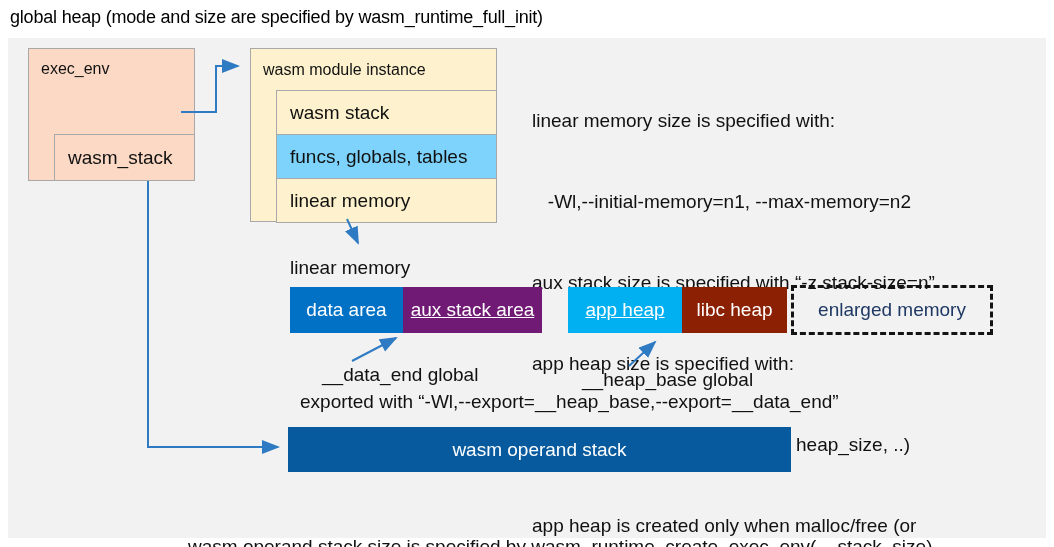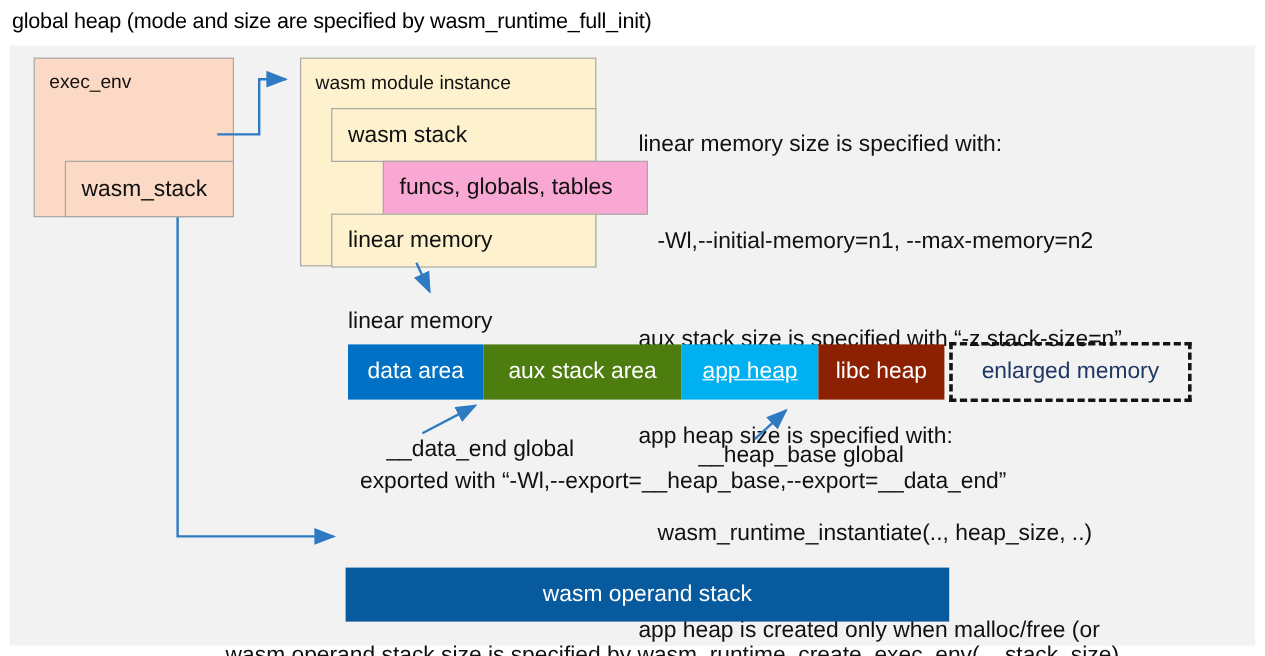--- a/index.html
+++ b/index.html
@@ -34,49 +34,49 @@
   <div class="panel" style="background-color: rgb(242, 242, 242);"></div>
 
   <div class="box" style="left: 28px; top: 48px; width: 167px; height: 133px; background-color: rgb(251, 217, 197);">
     <div class="box-header" style="height:40px;">exec_env</div>
     <div class="box-row" style="left: 25px; top: 85px; width: 141px; height: 47px; background-color: rgb(251, 217, 197);">wasm_stack</div>
   </div>
 
   <div class="box" style="left: 250px; top: 48px; width: 247px; height: 174px; background-color: rgb(253, 242, 205);">
     <div class="box-header" style="height:41px;text-align:center;">wasm module instance</div>
     <div class="box-row" style="left: 25px; top: 41px; width: 221px; height: 45px; background-color: rgb(253, 242, 205);">wasm stack</div>
-    <div class="box-row" style="left: 25px; top: 85px; width: 221px; height: 45px; background-color: #f9a8d4; margin-left: 43px;">funcs, globals, tables</div>
+    <div class="box-row" style="left: 25px; top: 85px; width: 221px; height: 45px; background-color: #7dd3fc;">funcs, globals, tables</div>
     <div class="box-row" style="left: 25px; top: 129px; width: 221px; height: 45px; background-color: rgb(253, 242, 205);">linear memory</div>
   </div>
 
   <div class="notes" style="left:532px;top:53px;width:512px;">
     <div>linear memory size is specified with:</div>
     <div>   -Wl,--initial-memory=n1, --max-memory=n2</div>
     <div>aux stack size is specified with “-z stack-size=n”</div>
     <div>app heap size is specified with:</div>
     <div>   wasm_runtime_instantiate(.., heap_size, ..)</div>
     <div>app heap is created only when malloc/free (or</div>
     
   </div>
 
   <div class="freelabel" style="left:290px;top:257px;">linear memory</div>
 
   <div class="membar">
     <div class="seg" style="left: 0px; width: 113px; background-color: rgb(0, 113, 197);">data area</div>
-    <div class="seg" style="left: 113px; width: 165px; background-color: #4d7c0f;">aux stack area</div>
+    <div class="seg" style="left: 113px; width: 139px; background-color: #701a75; text-decoration: underline;">aux stack area</div>
     <div class="seg" style="left: 278px; width: 114px; background-color: rgb(0, 176, 240); text-decoration: underline;">app heap</div>
     <div class="seg" style="left: 392px; width: 105px; background-color: rgb(139, 32, 3);">libc heap</div>
     <div class="seg-enlarged" style="left: 501px; width: 202px; color: rgb(31, 56, 100);">enlarged memory</div>
   </div>
 
   <div class="freelabel" style="left:322px;top:364px;">__data_end global</div>
   <div class="freelabel" style="left:582px;top:369px;">__heap_base global</div>
   <div class="freelabel" style="left:300px;top:391px;">exported with “-Wl,--export=__heap_base,--export=__data_end”</div>
 
-  <div class="opstack" style="background-color: rgb(7, 90, 157); margin-top: 46px;">
+  <div class="opstack" style="background-color: rgb(7, 90, 157);">
     <span>wasm operand stack</span>
   </div>
 
   <div class="notes-bottom" style="left:188px;top:482px;width:860px;">
     <div>wasm operand stack size is specified by wasm_runtime_create_exec_env(.., stack_size)</div>
     
   </div>
 
   <svg class="arrows" viewBox="0 0 1054 547">
     <defs>

